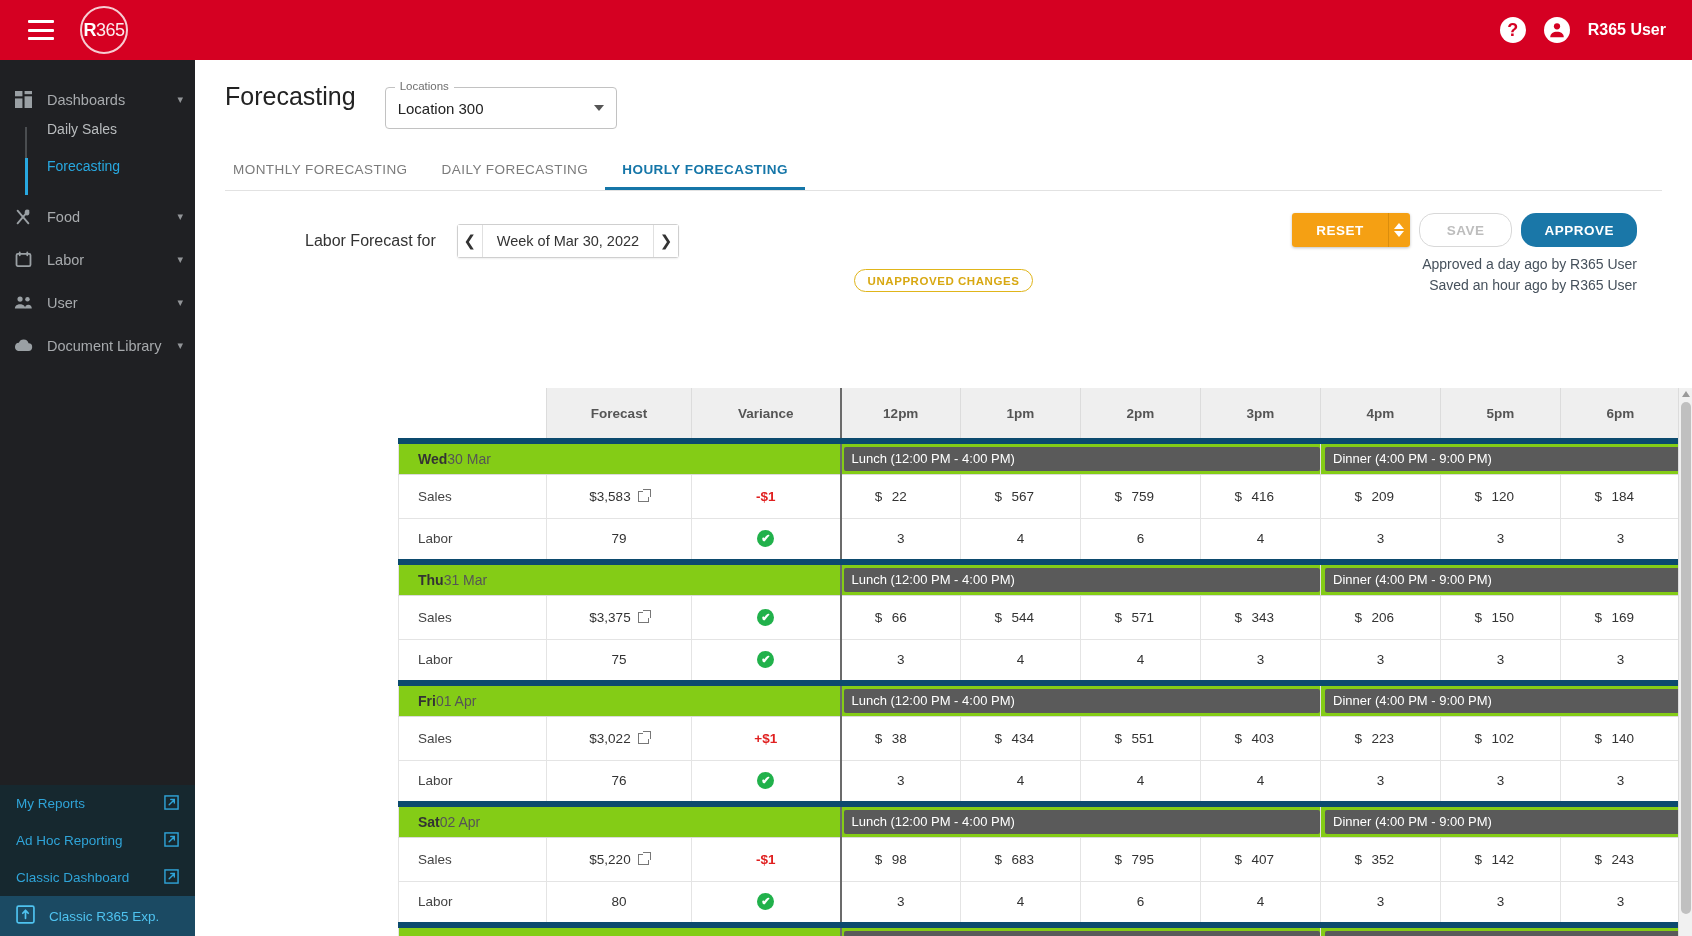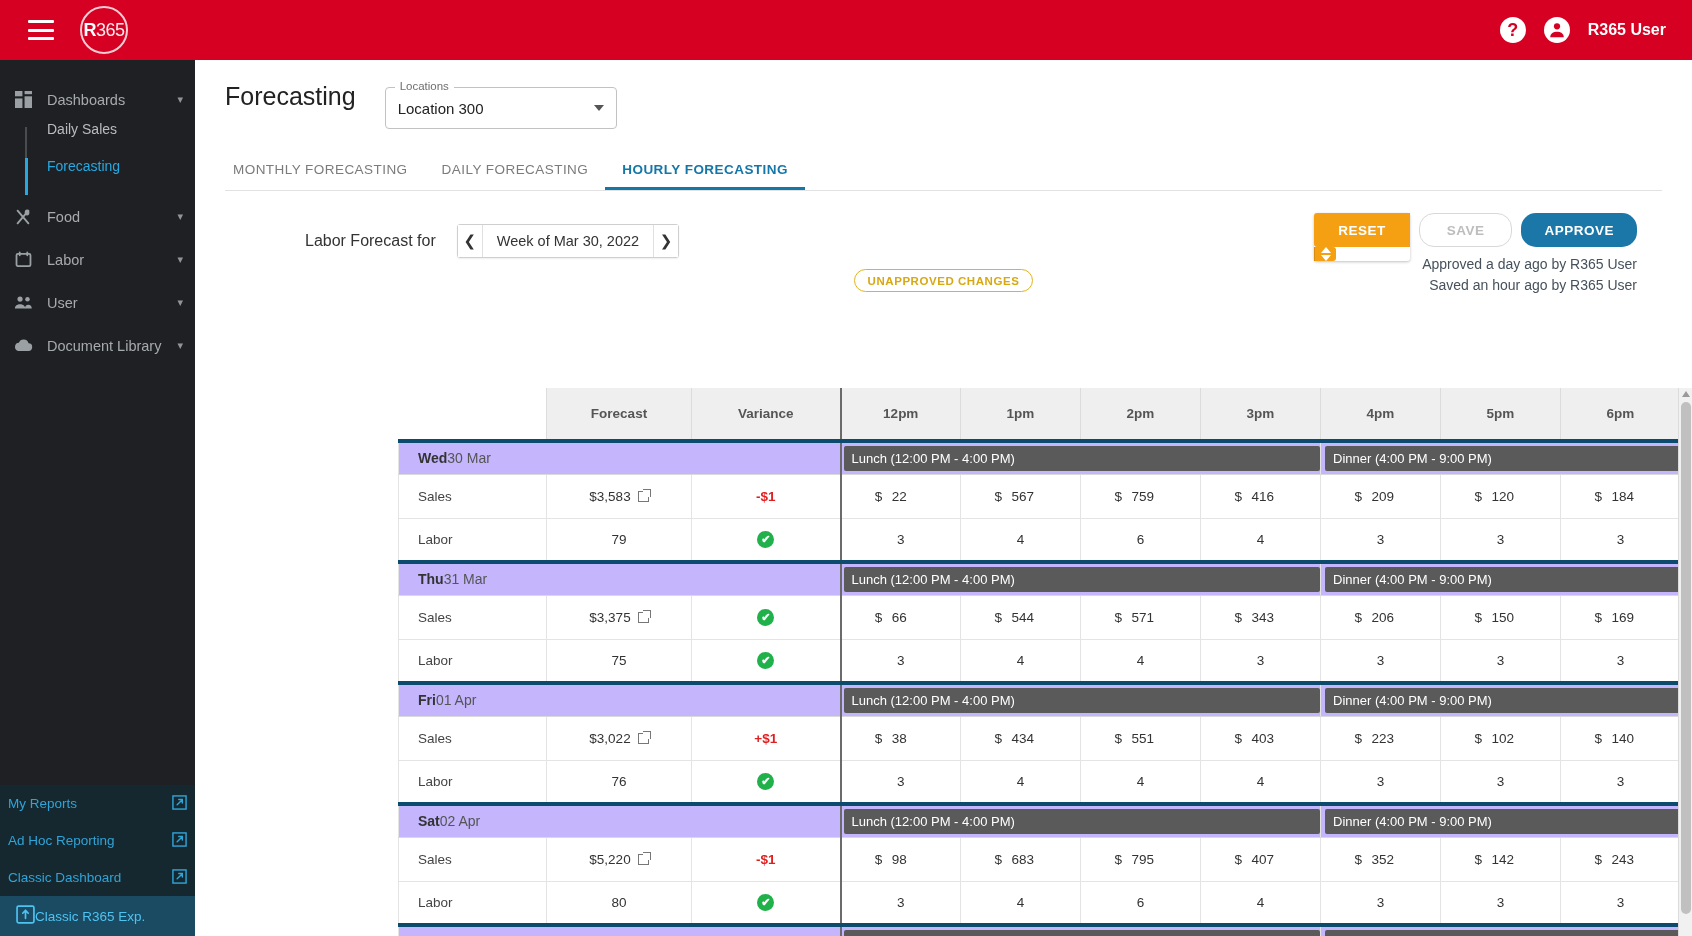--- a/index.html
+++ b/index.html
@@ -78,27 +78,27 @@
     cursor: pointer; position: relative;
   }
   .sub-item.active { color: #28a8e0; }
   .sub-item.active::before {
     content: ""; position: absolute; left: -7px; top: 0; bottom: 0;
     width: 3px; background: #28a8e0;
   }
   .sidebar-bottom { margin-top: auto; background: #16282f; }
   .sb-link {
     height: 37px; display: flex; align-items: center;
-    padding: 0 8px; color: #2fa4d8; font-size: 13.5px; cursor: pointer;
+    padding: 0 16px; color: #2fa4d8; font-size: 13.5px; cursor: pointer;
   }
   .sb-link .ext { margin-left: auto; }
   .sb-classic {
     height: 40px; display: flex; align-items: center;
     padding: 0 16px; background: #1b4a63; color: #4fc3f0;
-    font-size: 13.5px; cursor: pointer; 
+    font-size: 13.5px; cursor: pointer; gap: 14px;
   }
 
   
   .main {
     position: absolute; top: 60px; left: 195px;
     width: 1497px; height: 876px;
     background: #fff; overflow: hidden;
   }
   .page-head { display: flex; align-items: flex-start; padding: 22px 0 0 30px; }
   .page-title { font-size: 25px; color: #222; font-weight: 400; }
@@ -160,21 +160,21 @@
     position: absolute; right: 55px; top: 22px;
     display: flex; align-items: flex-start; gap: 9px;
   }
   .btn {
     height: 34px; border-radius: 15px; font-size: 13.5px; font-weight: 700;
     letter-spacing: .5px; display: flex; align-items: center;
     justify-content: center; cursor: pointer; border: none;
     font-family: "Liberation Sans", sans-serif;
   }
   .btn-reset-wrap {
-    display: flex; box-shadow: 0 1px 3px rgba(0,0,0,.25); border-radius: 3px; flex-direction: column;
+    display: flex; box-shadow: 0 1px 3px rgba(0,0,0,.25); border-radius: 3px;
   }
   .btn-reset {
     background: #f5a013; color: #fff; padding: 0 24px;
     border-radius: 3px 0 0 3px;
   }
   .btn-reset-split {
     background: #f5a013; width: 22px; border-radius: 0 3px 3px 0;
     border-left: 1px solid #da8d0c;
     display: flex; flex-direction: column; align-items: center;
     justify-content: center; gap: 2px; cursor: pointer;
@@ -222,21 +222,21 @@
   thead th.hr-first { border-left: 2px solid #6b6b6b; }
 
   tbody td {
     border: 1px solid #e4e4e4; height: 44px; text-align: center;
     background: #fff; vertical-align: middle;
   }
   tbody td.rowlabel { text-align: left; padding-left: 19px; color: #444; }
   tbody td.hr-first { border-left: 2px solid #6b6b6b; }
 
   tr.day-row td {
-    background: #c4b5fd; height: 33px; border-top: 4px solid #0c4a6e;
+    background: #84cc16; height: 33px; border-top: 6px solid #0c4a6e;
     border-bottom: 1px solid #dadada;
   }
   tr.day-row td.daycell {
     text-align: left; padding-left: 19px; font-size: 14px; color: #555;
   }
   tr.day-row td.daycell b { color: #333; font-weight: 700; }
   tr.day-row td.band { padding: 0; position: relative; }
 
   .band-bar {
     position: absolute; top: 3px; bottom: 3px; left: 2px; right: 0;

